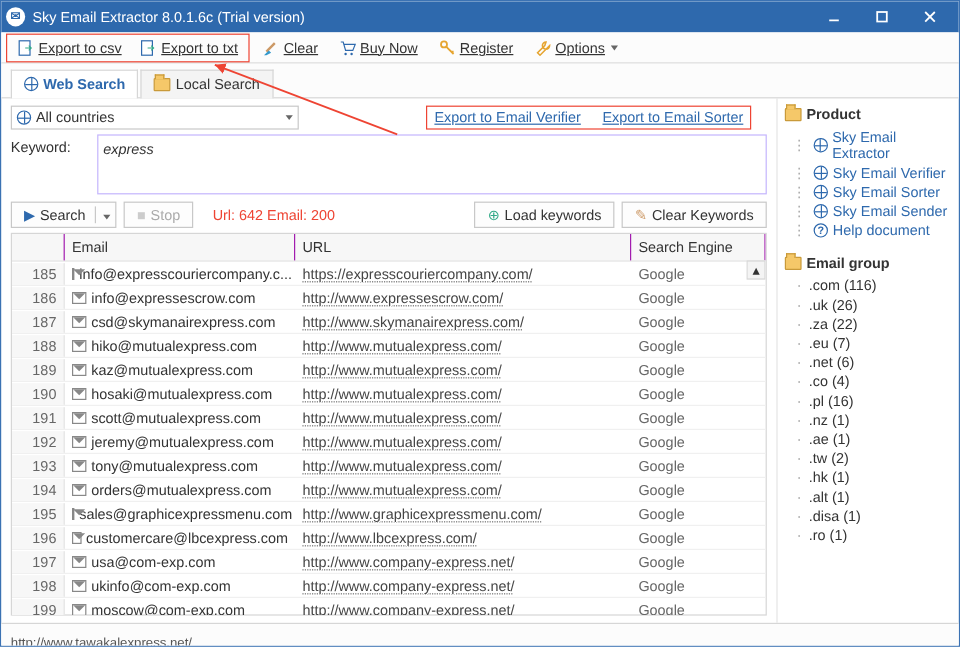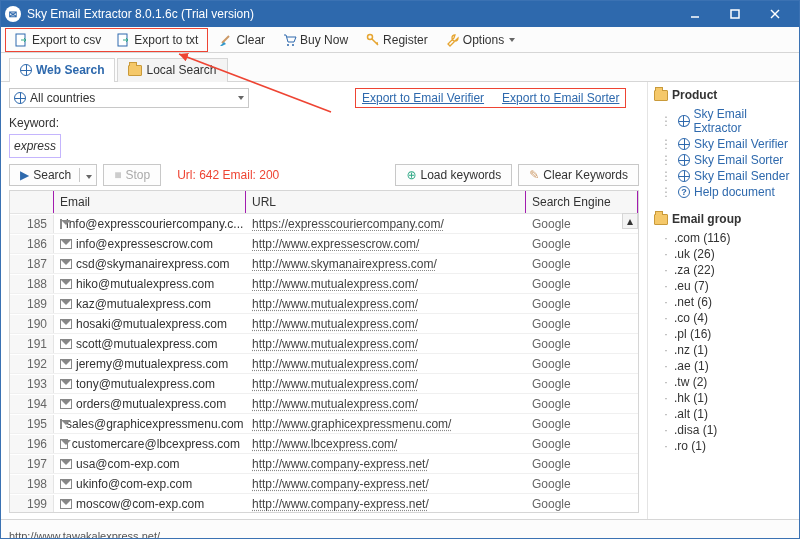--- a/index.html
+++ b/index.html
@@ -3,34 +3,34 @@
 <meta charset="utf-8">
 <style>
   * { box-sizing: border-box; margin: 0; padding: 0; }
   body { font-family: "Segoe UI", Tahoma, sans-serif; font-size: 12px; color: #333; background: #fff; width: 800px; height: 539px; overflow: hidden; border: 1px solid #3b72b3; }
   .titlebar { background: #2e69ad; color: #fff; height: 26px; display: flex; align-items: center; padding: 0 4px; }
   .titlebar .app-icon { width: 16px; height: 16px; margin-right: 6px; background: #fff; border-radius: 50%; display: flex; align-items: center; justify-content: center; color: #2e69ad; font-size: 10px; font-weight: bold; }
   .titlebar .title { flex: 1; font-size: 12px; }
   .titlebar .win-btn { width: 40px; height: 26px; display: flex; align-items: center; justify-content: center; cursor: pointer; }
   .titlebar .win-btn svg { stroke: #fff; }
   .toolbar { height: 26px; display: flex; align-items: center; padding: 2px 4px; border-bottom: 1px solid #d6d6d6; gap: 4px; background: #fcfcfc; }
-  .tb-btn { display: flex; align-items: center; gap: 3px; padding: 2px 6px; cursor: pointer; border: 1px solid transparent; border-radius: 2px; }
+  .tb-btn { display: flex; align-items: center; gap: 3px; padding: 2px 6px; cursor: pointer; border: 1px solid transparent; border-radius: 2px; text-decoration: underline; }
   .tb-btn .ico { width: 14px; height: 14px; display: flex; align-items: center; justify-content: center; }
   .annot-box { border: 1.5px solid #e43; padding: 1px 2px; display: flex; gap: 2px; }
   .annot-box2 { border: 1.5px solid #e43; padding: 2px 6px; display: flex; gap: 18px; align-items: center; }
   .caret { display:inline-block; width:0; height:0; border-left:3px solid transparent; border-right:3px solid transparent; border-top:4px solid #666; margin-left:2px;}
   .tabs { display: flex; gap: 0; padding: 4px 8px 0 8px; border-bottom: 1px solid #d6d6d6; background:#fcfcfc;}
   .tab { padding: 4px 10px 5px 10px; border: 1px solid #d6d6d6; border-bottom: none; margin-right: 2px; background: #f4f4f4; cursor: pointer; display:flex; align-items:center; gap:4px; position:relative; top:1px;}
   .tab.active { background: #fff; font-weight: bold; color: #2e69ad; }
   .main-row { display: flex; height: calc(100% - 26px - 26px - 28px - 20px); }
   .left-pane { flex: 1; padding: 6px 8px; overflow: hidden; display:flex; flex-direction:column; }
   .right-pane { width: 152px; border-left: 1px solid #e4e4e4; padding: 6px 6px; overflow: hidden; }
   .row1 { display:flex; align-items:center; gap:18px; margin-bottom:4px; }
   .combo { display:flex; align-items:center; border:1px solid #c8c8c8; padding:2px 4px; width:240px; justify-content:space-between; background:#fff; }
-  .keyword-row { display:flex; align-items:flex-start; gap:4px; margin-bottom:6px;flex-direction:column; }
+  .keyword-row { display:flex; align-items:flex-start; gap:20px; margin-bottom:6px; }
   .keyword-label { padding-top:4px; width:52px; }
   .keyword-box { flex:1; border:1px solid #c4b5fd; height:50px; padding:4px; background:#fff;font-style:italic; }
   .ctrl-row { display:flex; align-items:center; gap:6px; margin-bottom:4px; }
   .btn { border:1px solid #c8c8c8; padding:3px 10px; background:#fdfdfd; cursor:pointer; display:flex; align-items:center; gap:4px; }
   .btn.split { padding-right: 4px; }
   .btn .arrow { border-left:1px solid #c8c8c8; padding-left:4px; margin-left:4px; }
   .btn.disabled { color:#aaa; cursor:default; }
   .redtxt { color:#e43; }
   .spacer { flex:1; }
   .annot-arrow-svg { position:absolute; pointer-events:none; }

